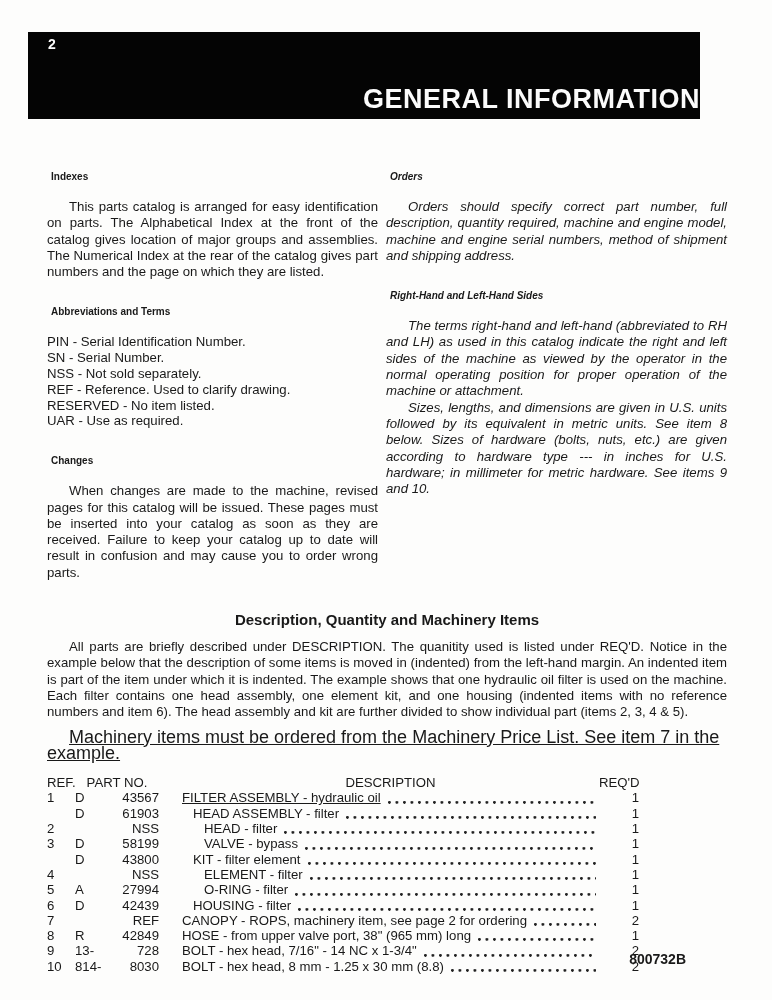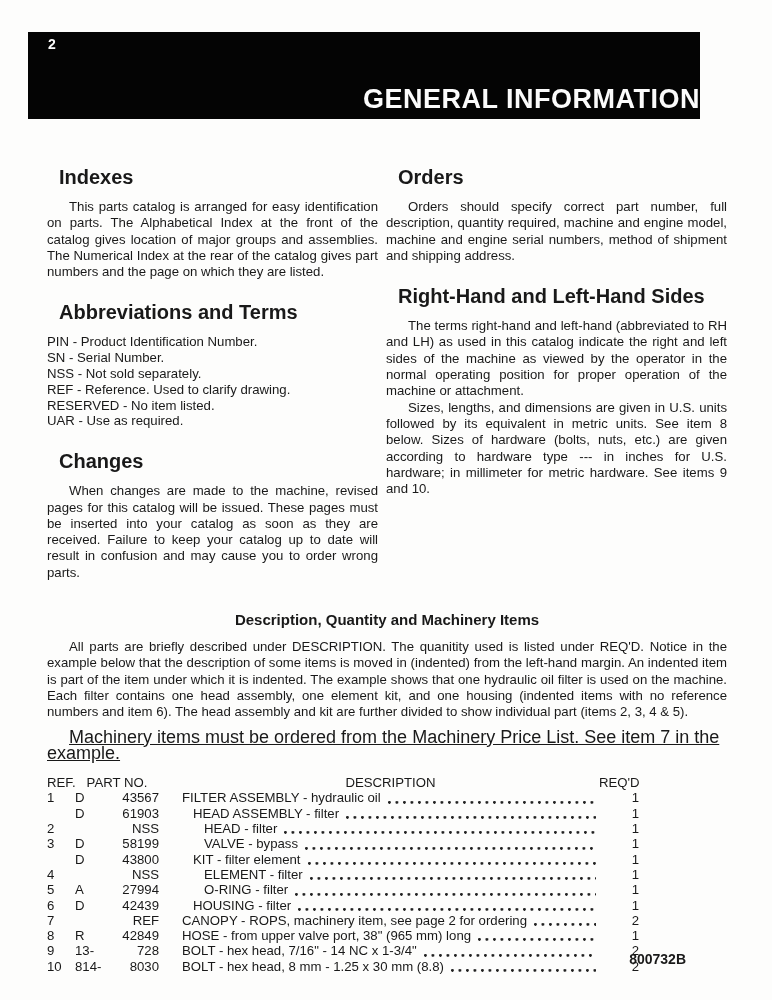--- a/index.html
+++ b/index.html
@@ -19,23 +19,23 @@
   .page-num { position:absolute; left:20px; top:4px; font-size:14px; font-weight:bold; }
   .header-title {
     position:absolute; left:0; right:0; bottom:4px;
     text-align:right; font-size:27px; font-weight:bold; letter-spacing:0.5px;
   }
 
   .content { position:absolute; left:47px; top:168px; width:680px; }
 
   .cols { display:flex; justify-content:space-between; align-items:flex-start; }
   .col-left  { width:331px; }
-  .col-right { width:341px; }
-
-  .sec-head { font-size:20px; font-weight:bold; margin:23px 0 13px 12px; line-height:18px; }
+  .col-right { width:341px;font-style:italic; }
+
+  .sec-head { font-size:10px; font-weight:bold; margin:23px 0 13px 4px; line-height:18px; }
   .sec-head.first { margin-top:0; }
 
   .body-p {
     font-size:13.2px; line-height:16.3px;
     text-align:justify; text-indent:22px; margin:0;
   }
   .abbrev-line { font-size:13.2px; line-height:15.8px; }
 
   .desc-section { margin-top:30px; }
   .desc-title { text-align:center; font-size:15px; font-weight:bold; margin:0 0 10px 0; line-height:18px; }
@@ -73,21 +73,21 @@
 
   <div class="content">
 
     <div class="cols">
       <div class="col-left">
         <div class="sec-head first">Indexes</div>
         <p class="body-p">This parts catalog is arranged for easy identification on parts. The Alphabetical Index at the front of the catalog gives location of major groups and assemblies. The Numerical Index at the rear of the catalog gives part numbers and the page on which they are listed.</p>
 
         <div class="sec-head">Abbreviations and Terms</div>
         <div>
-          <div class="abbrev-line">PIN - Product Identification Number.</div>
+          <div class="abbrev-line">PIN - Serial Identification Number.</div>
           <div class="abbrev-line">SN - Serial Number.</div>
           <div class="abbrev-line">NSS - Not sold separately.</div>
           <div class="abbrev-line">REF - Reference. Used to clarify drawing.</div>
           <div class="abbrev-line">RESERVED - No item listed.</div>
           <div class="abbrev-line">UAR - Use as required.</div>
         </div>
 
         <div class="sec-head">Changes</div>
         <p class="body-p">When changes are made to the machine, revised pages for this catalog will be issued. These pages must be inserted into your catalog as soon as they are received. Failure to keep your catalog up to date will result in confusion and may cause you to order wrong parts.</p>
       </div>
@@ -115,21 +115,21 @@
         <span class="c-partno-head">PART NO.</span>
         <span class="c-desc center">DESCRIPTION</span>
         <span class="c-req">REQ'D</span>
       </div>
 
       <div class="trow">
         <span class="c-ref">1</span>
         <span class="c-prefix">D</span>
         <span class="c-num">43567</span>
         <span class="c-desc">
-            <span class="desc-text" style="padding-left: 0px;">FILTER ASSEMBLY - hydraulic oil</span>
+            <span class="desc-text" style="padding-left: 0px; text-decoration: underline;">FILTER ASSEMBLY - hydraulic oil</span>
             <span class="dots"></span>
           </span>
         <span class="c-req">1</span>
       </div>
       <div class="trow">
         <span class="c-ref"></span>
         <span class="c-prefix">D</span>
         <span class="c-num">61903</span>
         <span class="c-desc">
             <span class="desc-text" style="padding-left: 11px;">HEAD ASSEMBLY - filter</span>

